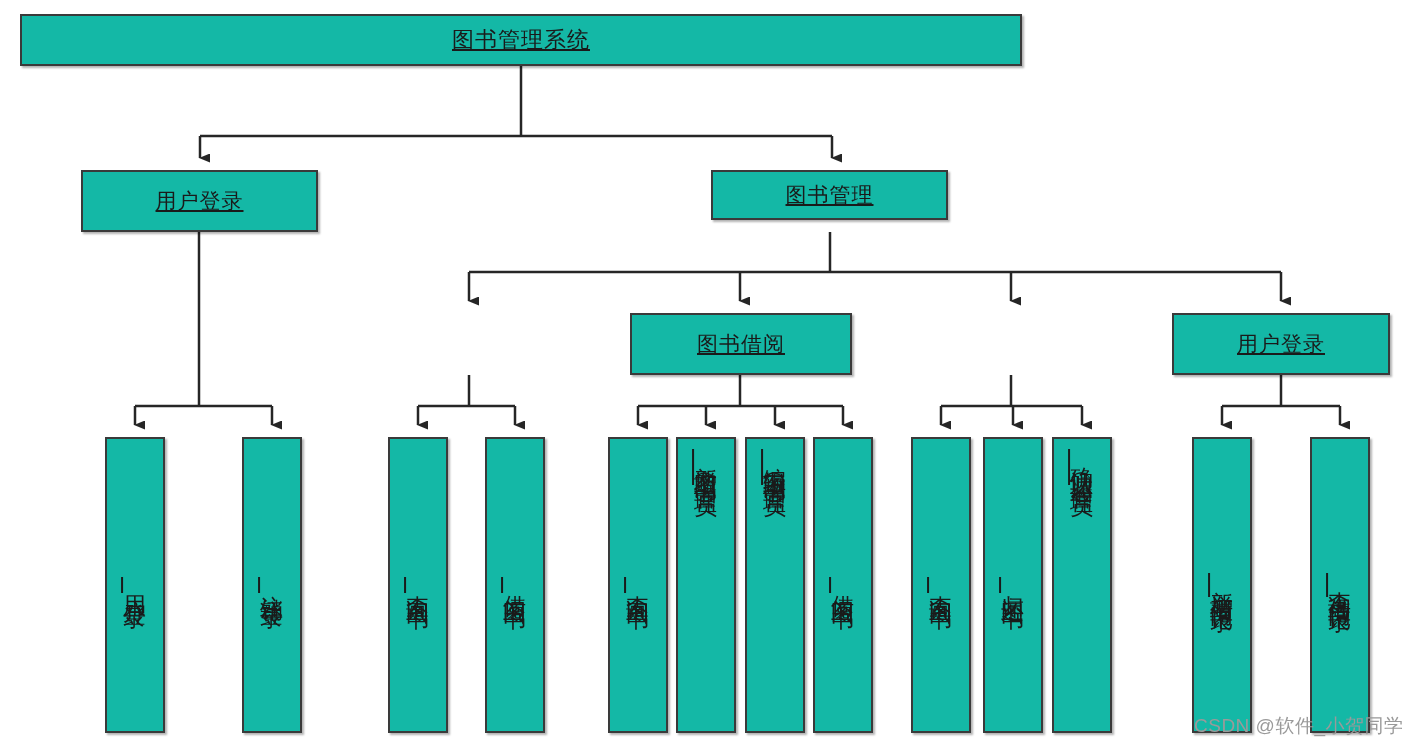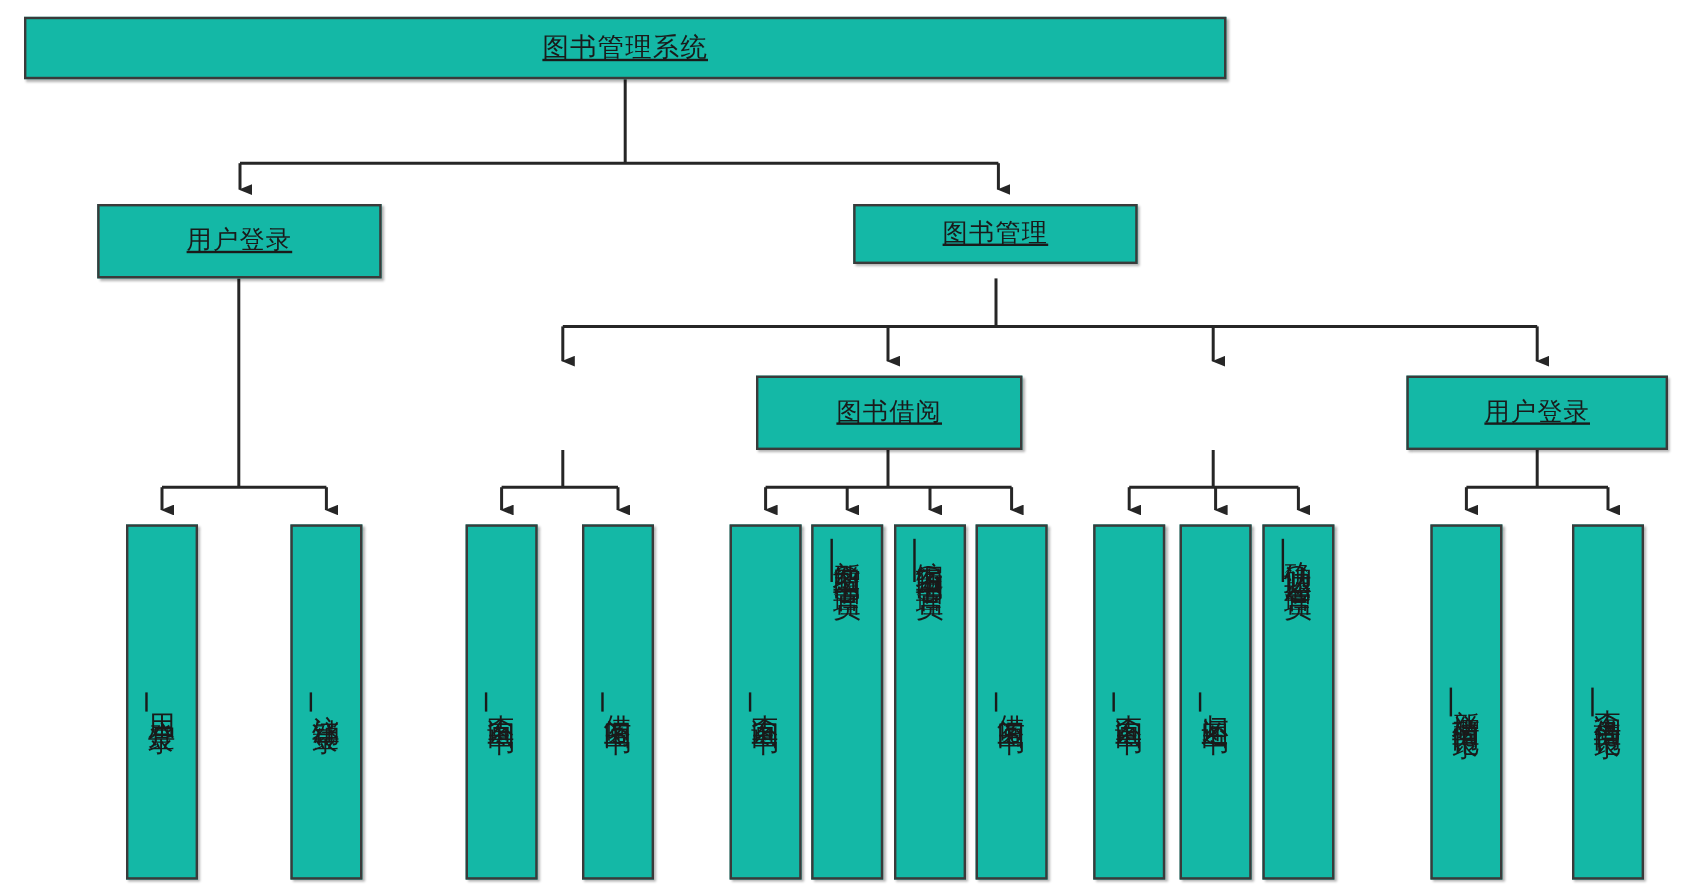--- a/index.html
+++ b/index.html
@@ -197,14 +197,15 @@
   <div class="node vert" style="left:1052px; top:437px; width:60px; height:296px;">
     <span class="label">确认归还（管理员）</span>
   </div>
   <div class="node vert centered" style="left:1192px; top:437px; width:60px; height:296px;">
     <span class="label">新增借阅记录</span>
   </div>
   <div class="node vert centered" style="left:1310px; top:437px; width:60px; height:296px;">
     <span class="label">查询借阅记录</span>
   </div>
 
+  <div class="watermark" style="left:1194px; top:713px;">CSDN @软件_小贺同学</div>
 
 </div>
 
 </body></html>

